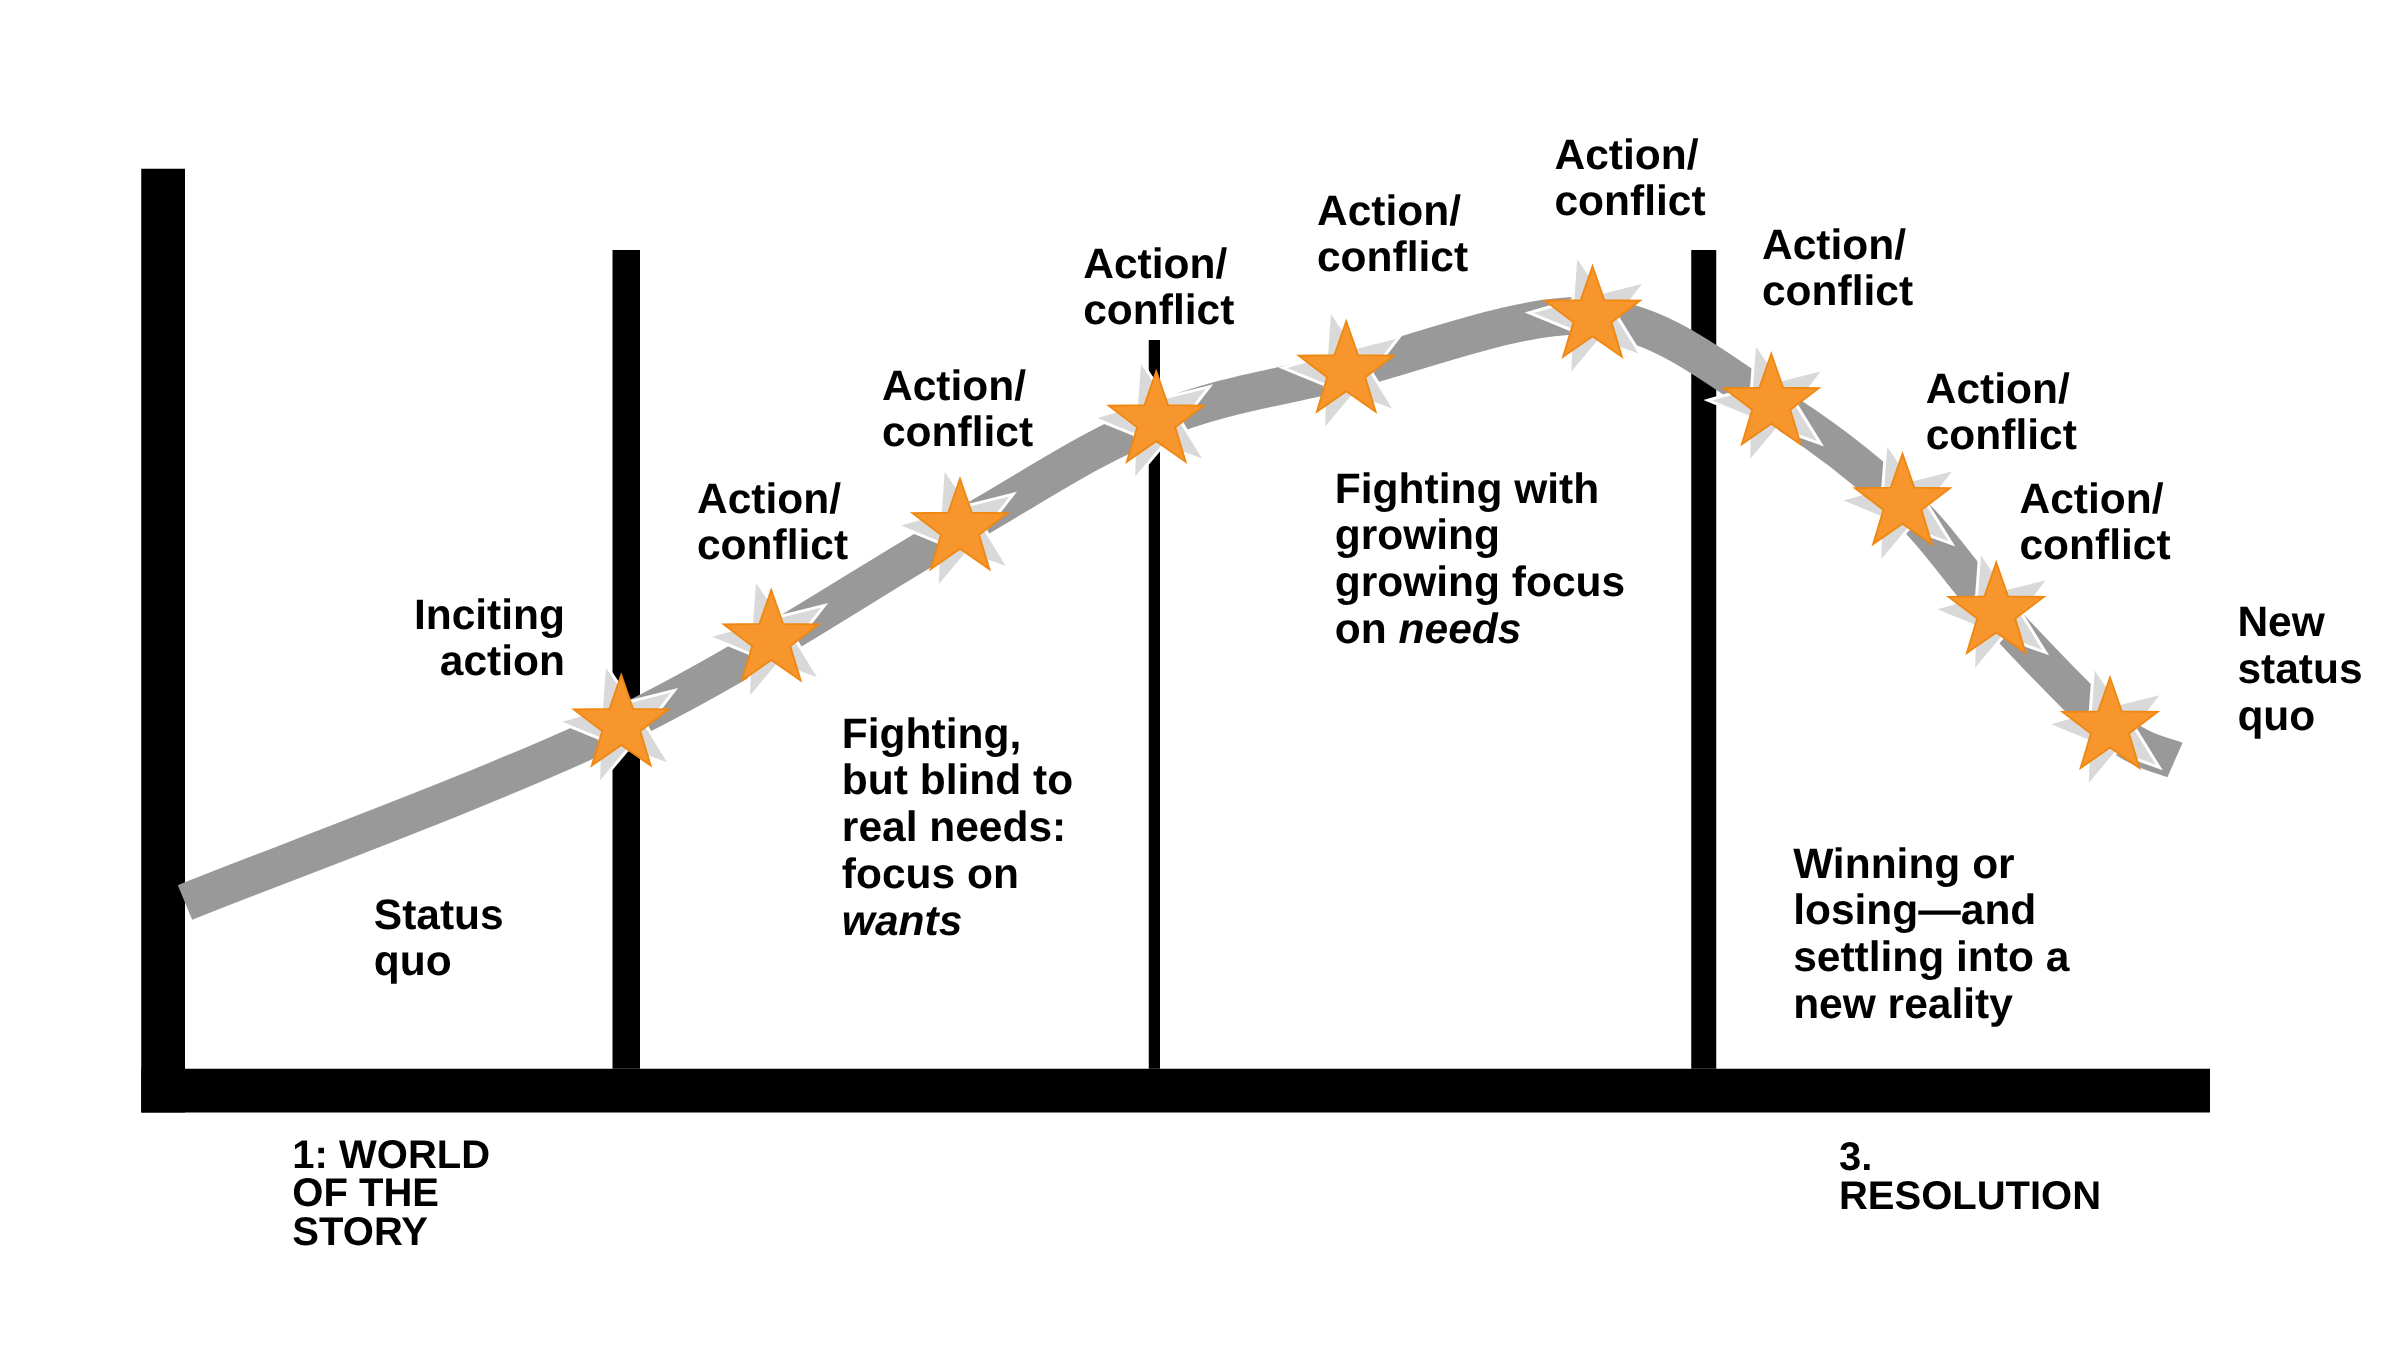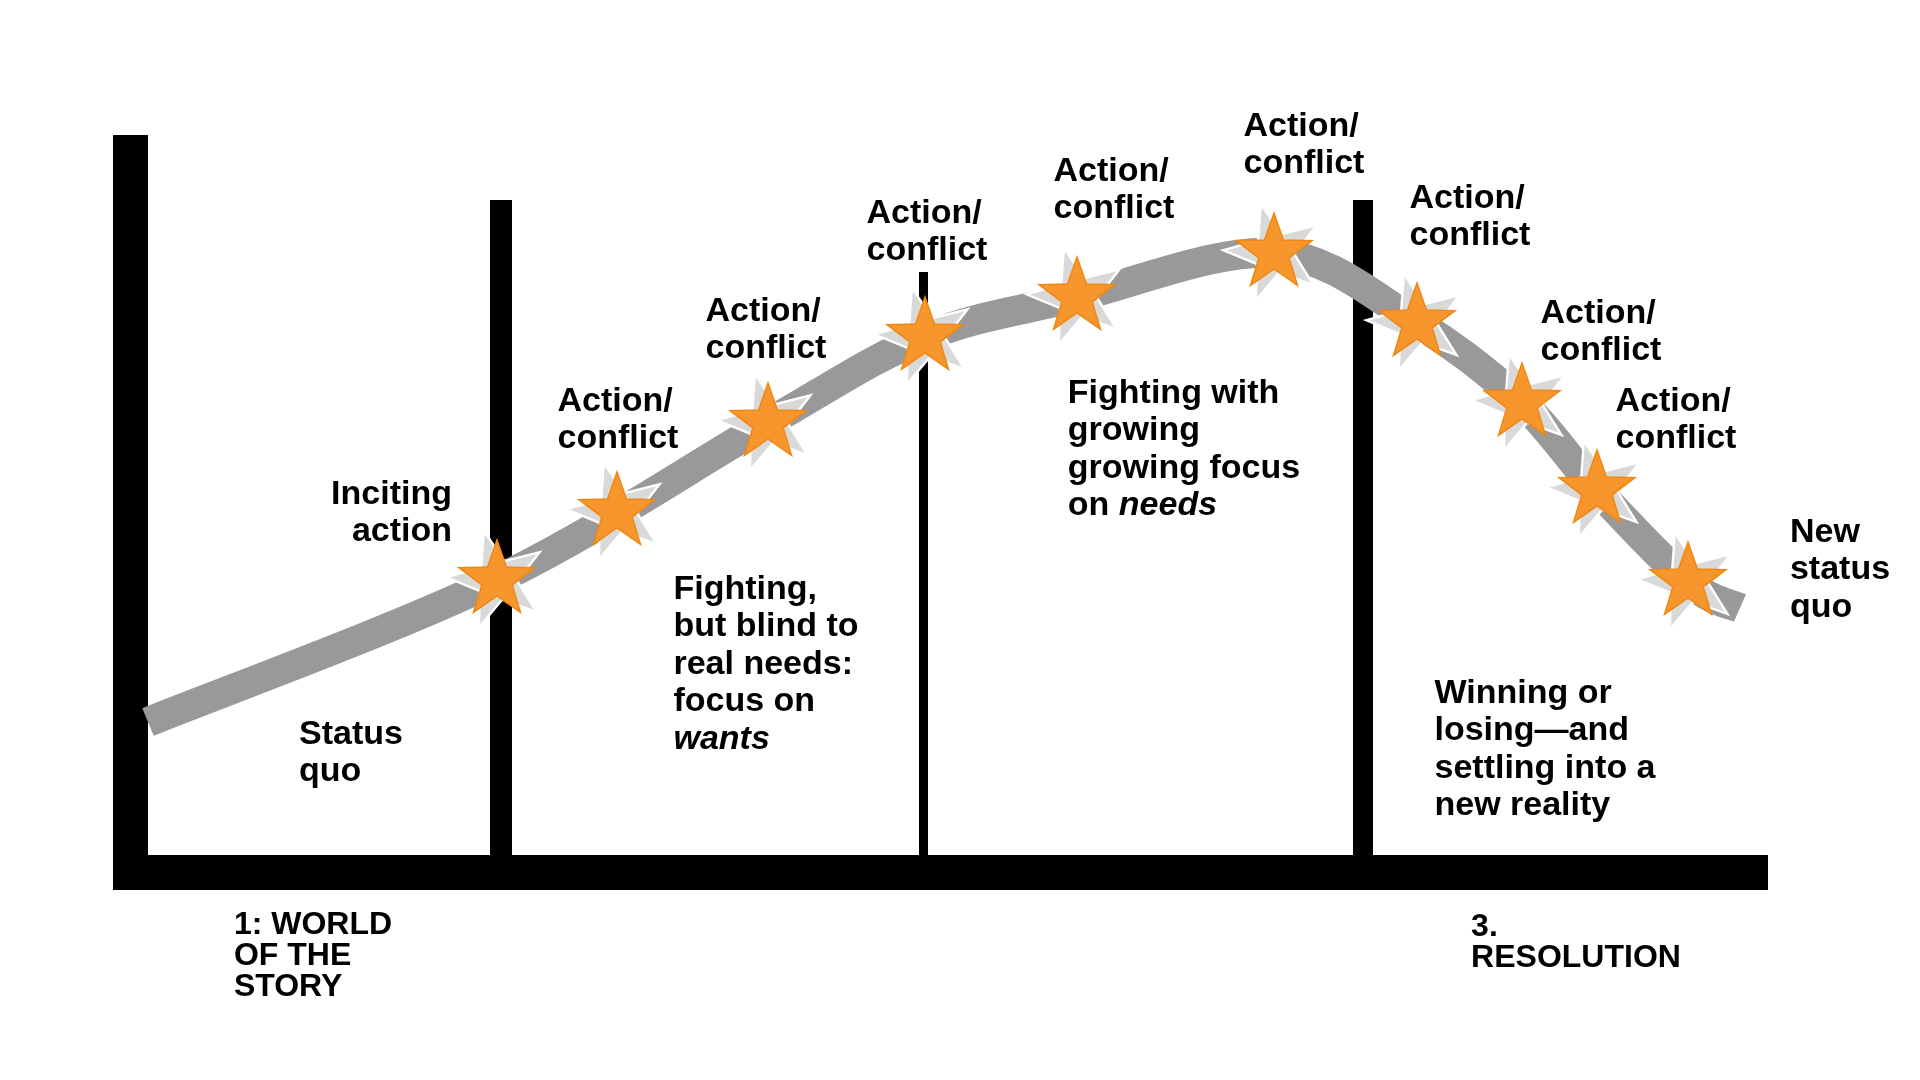--- a/index.html
+++ b/index.html
@@ -120,21 +120,21 @@
 conflict</div>
   <div class="label" style="left:1304px; top:106px;">Action/
 conflict</div>
   <div class="label" style="left:1470px; top:178px;">Action/
 conflict</div>
   <div class="label" style="left:1601px; top:293px;">Action/
 conflict</div>
   <div class="label" style="left:1676px; top:381px;">Action/
 conflict</div>
 
-  <div class="label" style="left:1804px; top:512px;margin-left:36px;">New status
+  <div class="label" style="left:1804px; top:480px;margin-left:36px;">New status
 quo</div>
 
   <div class="label para" style="left:752px; top:569px;margin-left:14px;">
     <div>Fighting,</div>
     <div>but blind to</div>
     <div>real needs:</div>
     <div>focus on</div>
     <div><i>wants</i></div>
   </div>
 

